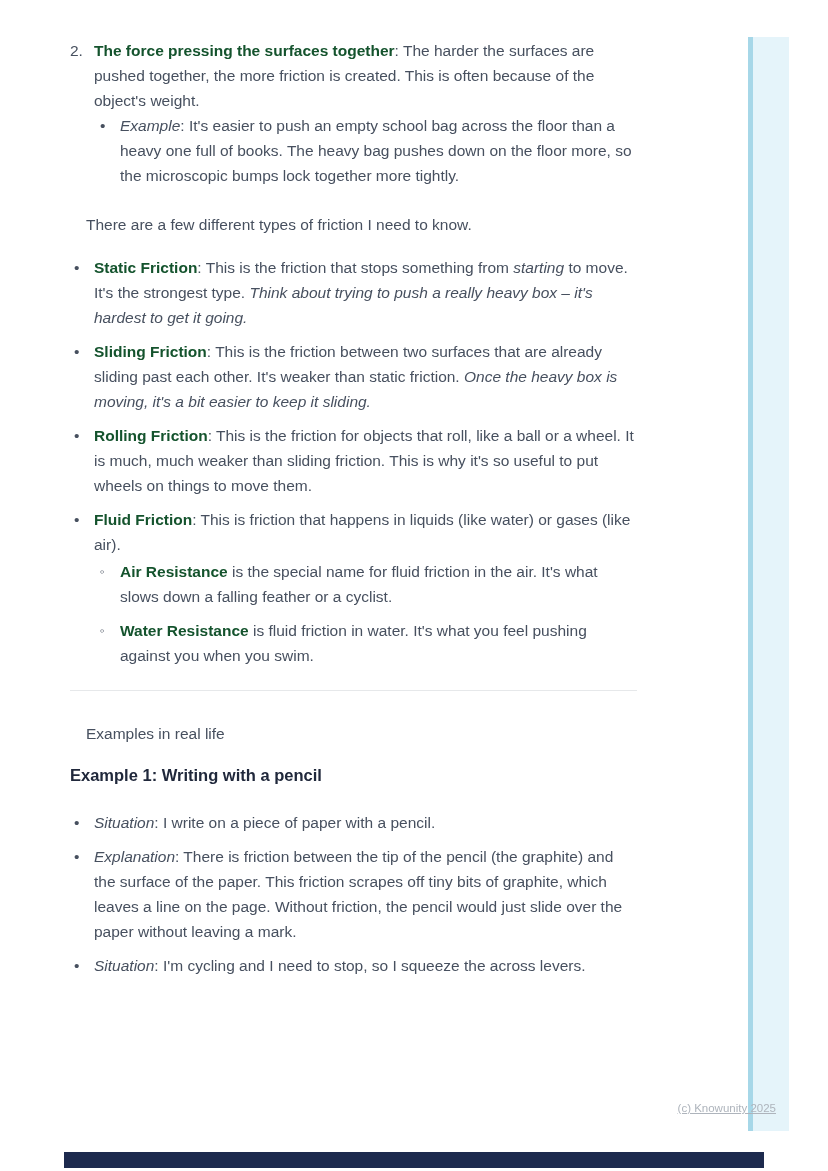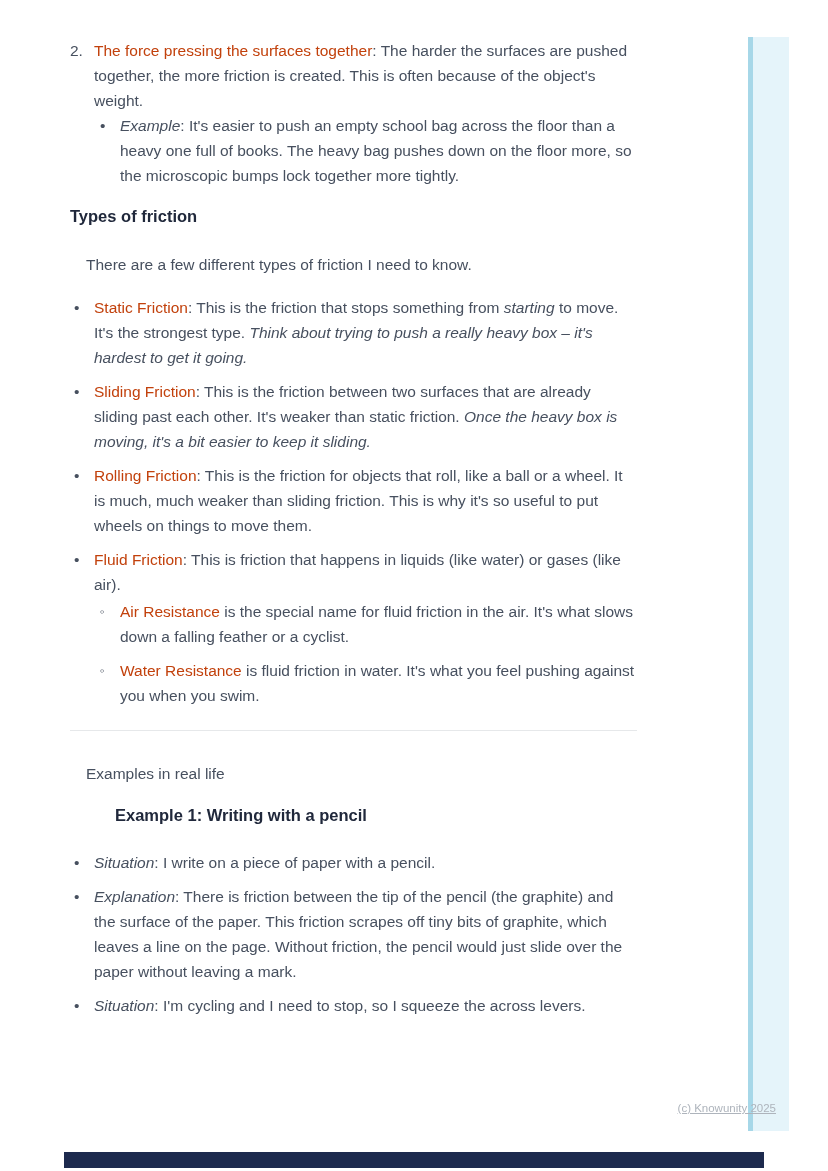--- a/index.html
+++ b/index.html
@@ -9,40 +9,40 @@
     width:828px; height:1171px;
     background:#ffffff;
     overflow:hidden;
     font-family:"Liberation Sans","DejaVu Sans",sans-serif;
   }
   .content {
     position:absolute; left:70px; top:38px; width:567px;
     color:#47505f;
     font-size:15.5px; line-height:25px;
   }
-  .content .b { font-weight:normal; color:#c2410c; }
+  .content .b { font-weight:bold; color:#14532d; }
   .content .i { font-style:italic; }
   .blk-heading {
     font-size:16.5px; line-height:21px; font-weight:bold; color:#20283b;
     margin:22px 0 0;
   }
   .blk-para { margin:24px 16px 0; }
   .blk-num { display:flex; margin:0; }
   .blk-num .marker { flex:0 0 24px; text-align:left; }
   .blk-li { display:flex; margin:9px 0 0; }
   .blk-li .marker { flex:0 0 24px; padding-left:4px; box-sizing:border-box; }
   .blk-li.lv2 { margin-left:26px; }
   .blk-li .marker.circle { font-size:13px; }
   .blk-li .txt, .blk-num .txt { flex:1 1 auto; }
   
   .blk-num + .blk-li.lv2 { margin-top:0; }
   .blk-para + .blk-li { margin-top:18px; }
   .blk-li.lv1 + .blk-li.lv2 { margin-top:2px; }
   .blk-li.lv2 + .blk-li.lv2 { margin-top:9px; }
-  .blk-para + .blk-heading { margin-top:19px;margin-left:45px; }
+  .blk-para + .blk-heading { margin-top:19px; }
   .blk-li + .blk-heading { margin-top:18px; }
   .blk-heading + .blk-para { margin-top:25px; }
   .blk-heading + .blk-li { margin-top:24px; }
   .blk-hr {
     border:none; border-top:1px solid #e6e8ea;
     margin:22px 0 6px;
   }
   .blk-hr + .blk-para { margin-top:30px; }
   .side-line {
     position:absolute; left:748px; top:37px; width:5px; height:1094px;
@@ -66,21 +66,20 @@
 <div class="page">
   <div id="doc-content" class="content">
       <div class="blk-num">
         <span class="marker">2.</span>
         <div class="txt"><span class="b ">The force pressing the surfaces together</span><span class="">: The harder the surfaces are pushed together, the more friction is created. This is often because of the object's weight.</span></div>
       </div>
       <div class="blk-li lv2">
         <span class="marker disc">•</span>
         <div class="txt"><span class="i">Example</span><span class="">: It's easier to push an empty school bag across the floor than a heavy one full of books. The heavy bag pushes down on the floor more, so the microscopic bumps lock together more tightly.</span></div>
       </div>
-      <h3 class="blk-heading">Types of friction</h3>
       <p class="blk-para"><span class="">There are a few different types of friction I need to know.</span></p>
       <div class="blk-li lv1">
         <span class="marker disc">•</span>
         <div class="txt"><span class="b ">Static Friction</span><span class="">: This is the friction that stops something from </span><span class="i">starting</span><span class=""> to move. It's the strongest type. </span><span class="i">Think about trying to push a really heavy box – it's hardest to get it going.</span></div>
       </div>
       <div class="blk-li lv1">
         <span class="marker disc">•</span>
         <div class="txt"><span class="b ">Sliding Friction</span><span class="">: This is the friction between two surfaces that are already sliding past each other. It's weaker than static friction. </span><span class="i">Once the heavy box is moving, it's a bit easier to keep it sliding.</span></div>
       </div>
       <div class="blk-li lv1">

